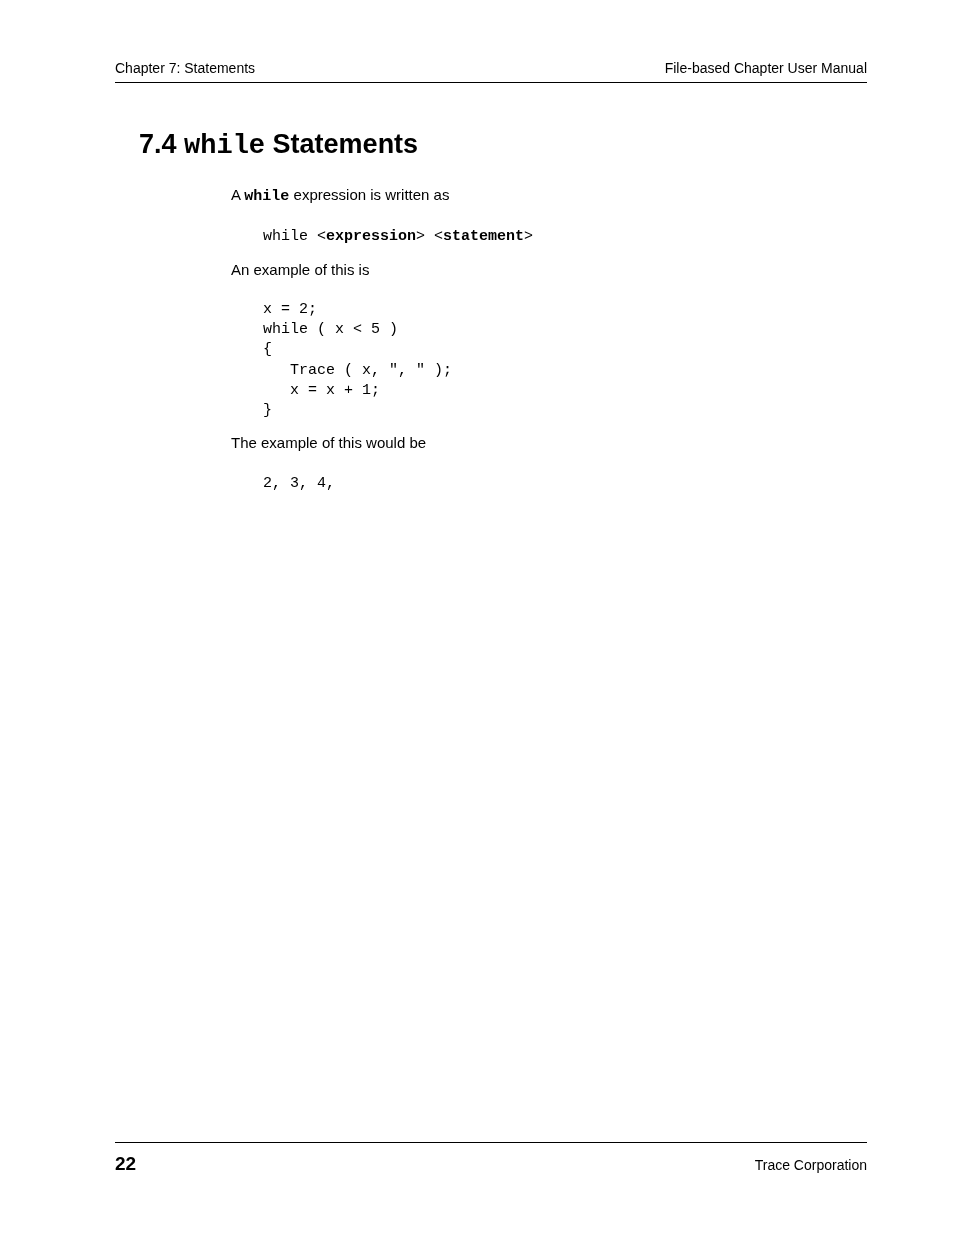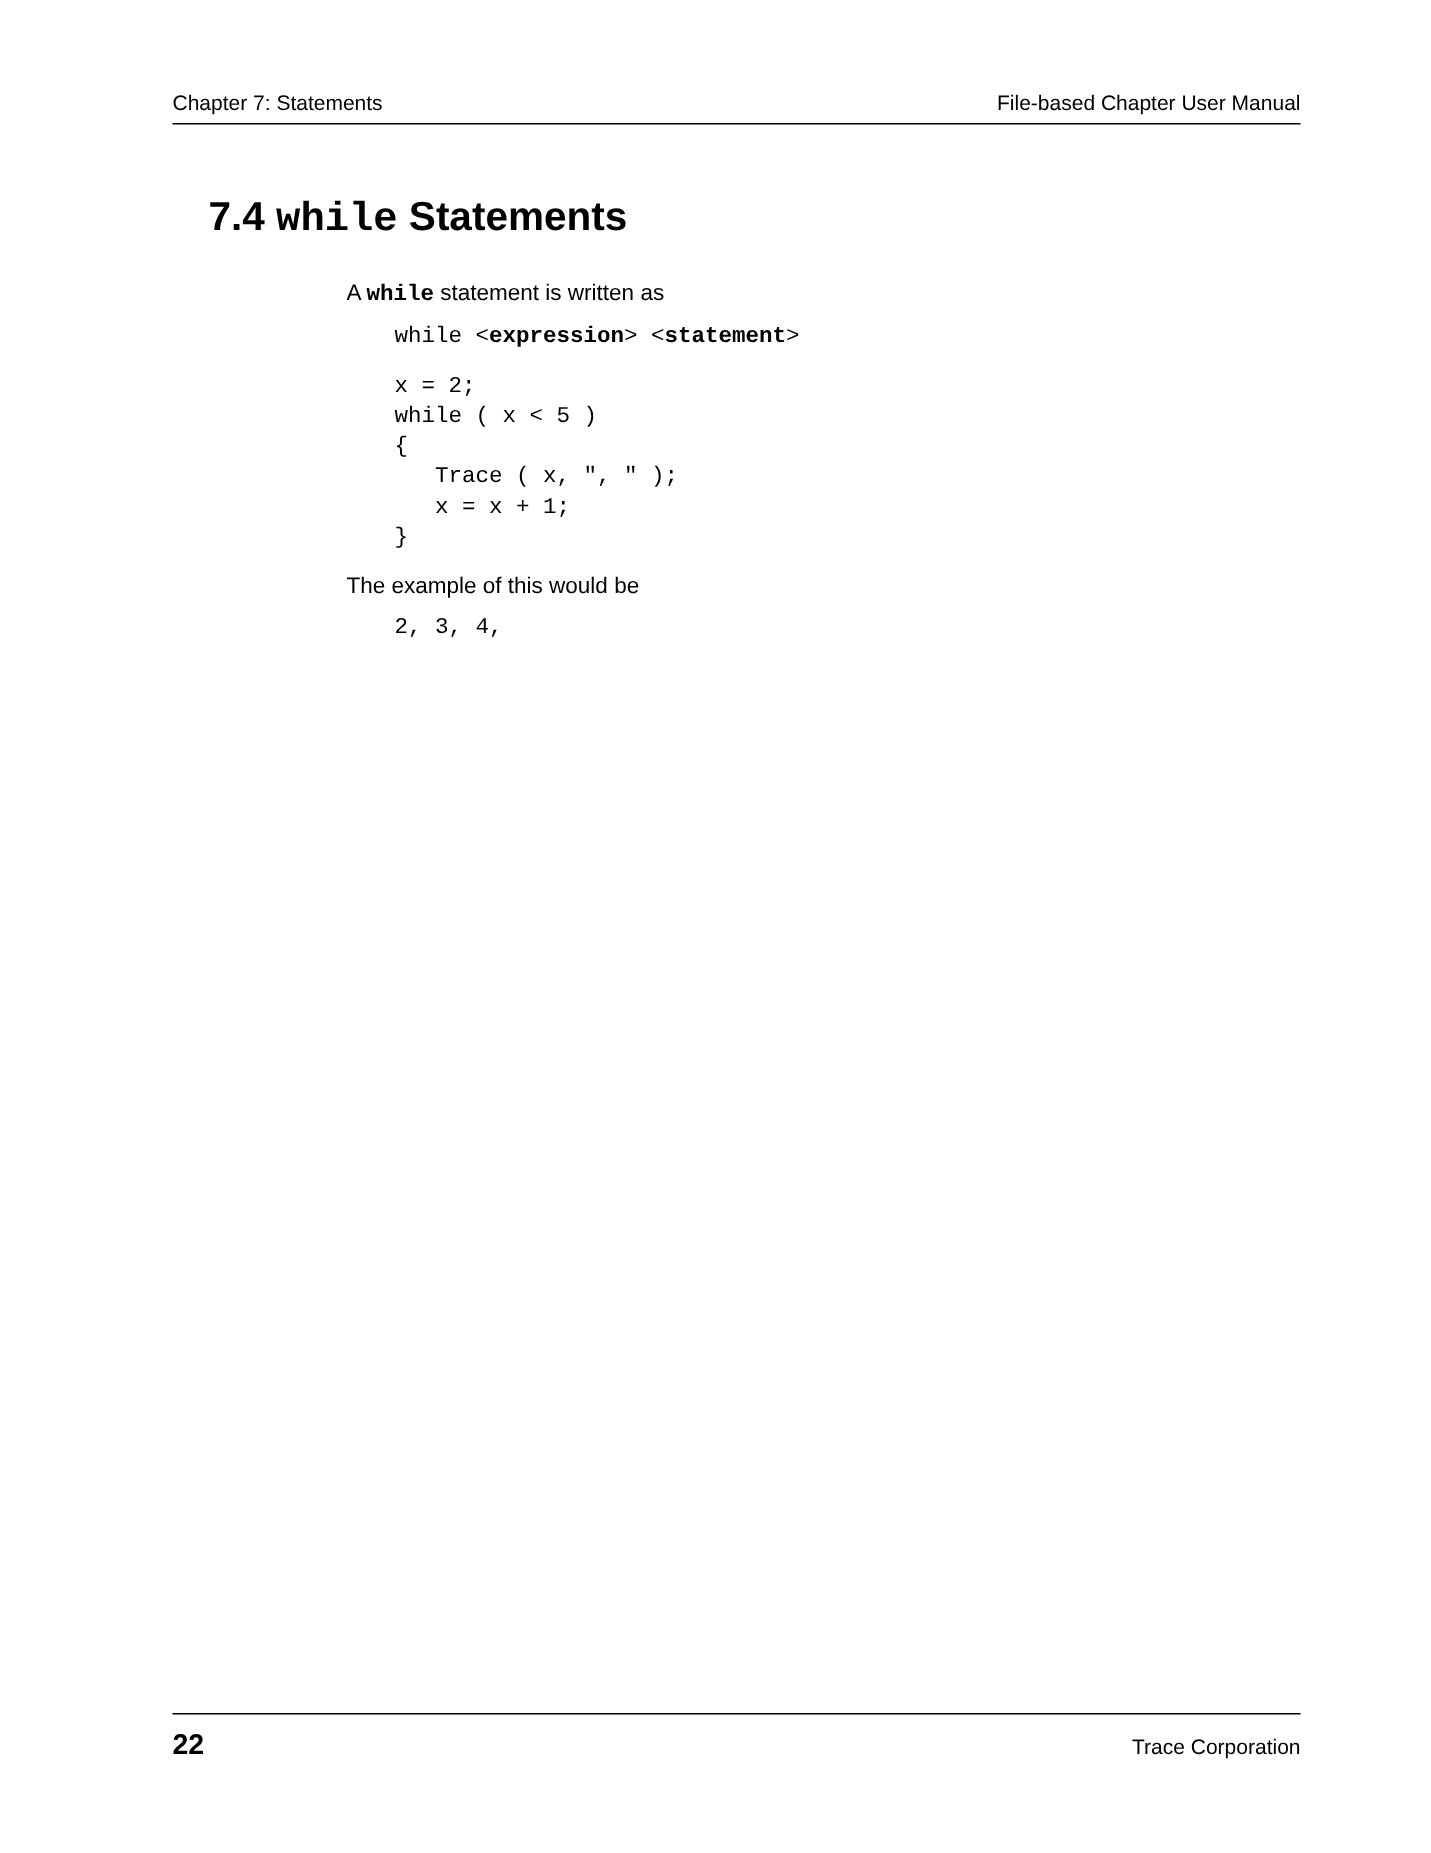--- a/index.html
+++ b/index.html
@@ -54,21 +54,21 @@
     margin: 0 0 8px 0;
   }
   .body-area .mono-bold {
     font-family: "Courier New", Courier, monospace;
     font-weight: bold;
   }
   .code-block {
     font-family: "Courier New", Courier, monospace;
     white-space: pre;
     margin-left: 32px;
-    margin-top: 8px;
+    margin-top: 20px;
     margin-bottom: 12px;
     font-size: 15px;
     line-height: 1.35;
   }
   .footer {
     position: absolute;
     left: 0;
     right: 0;
     bottom: 0;
   }
@@ -101,25 +101,26 @@
   </div>
   <hr class="header-rule">
 
   <div class="section-title">
     <span>7.4</span>
     <span class="mono">while</span><span> Statements</span>
   </div>
 
   <div class="body-area">
     <p>
-      <span>A </span><span class="mono-bold">while</span><span> statement is written as</span>
+      <span>A </span><span class="mono-bold">while</span><span> expression is written as</span>
     </p>
 
     <div class="code-block"><span>while &lt;</span><span class="mono-bold">expression</span><span>&gt; &lt;</span><span class="mono-bold">statement</span><span>&gt;</span></div>
 
+    <p>An example of this is</p>
 
     <div class="code-block">x = 2;
 while ( x &lt; 5 )
 {
    Trace ( x, ", " );
    x = x + 1;
 }</div>
 
     <p>The example of this would be</p>
 

